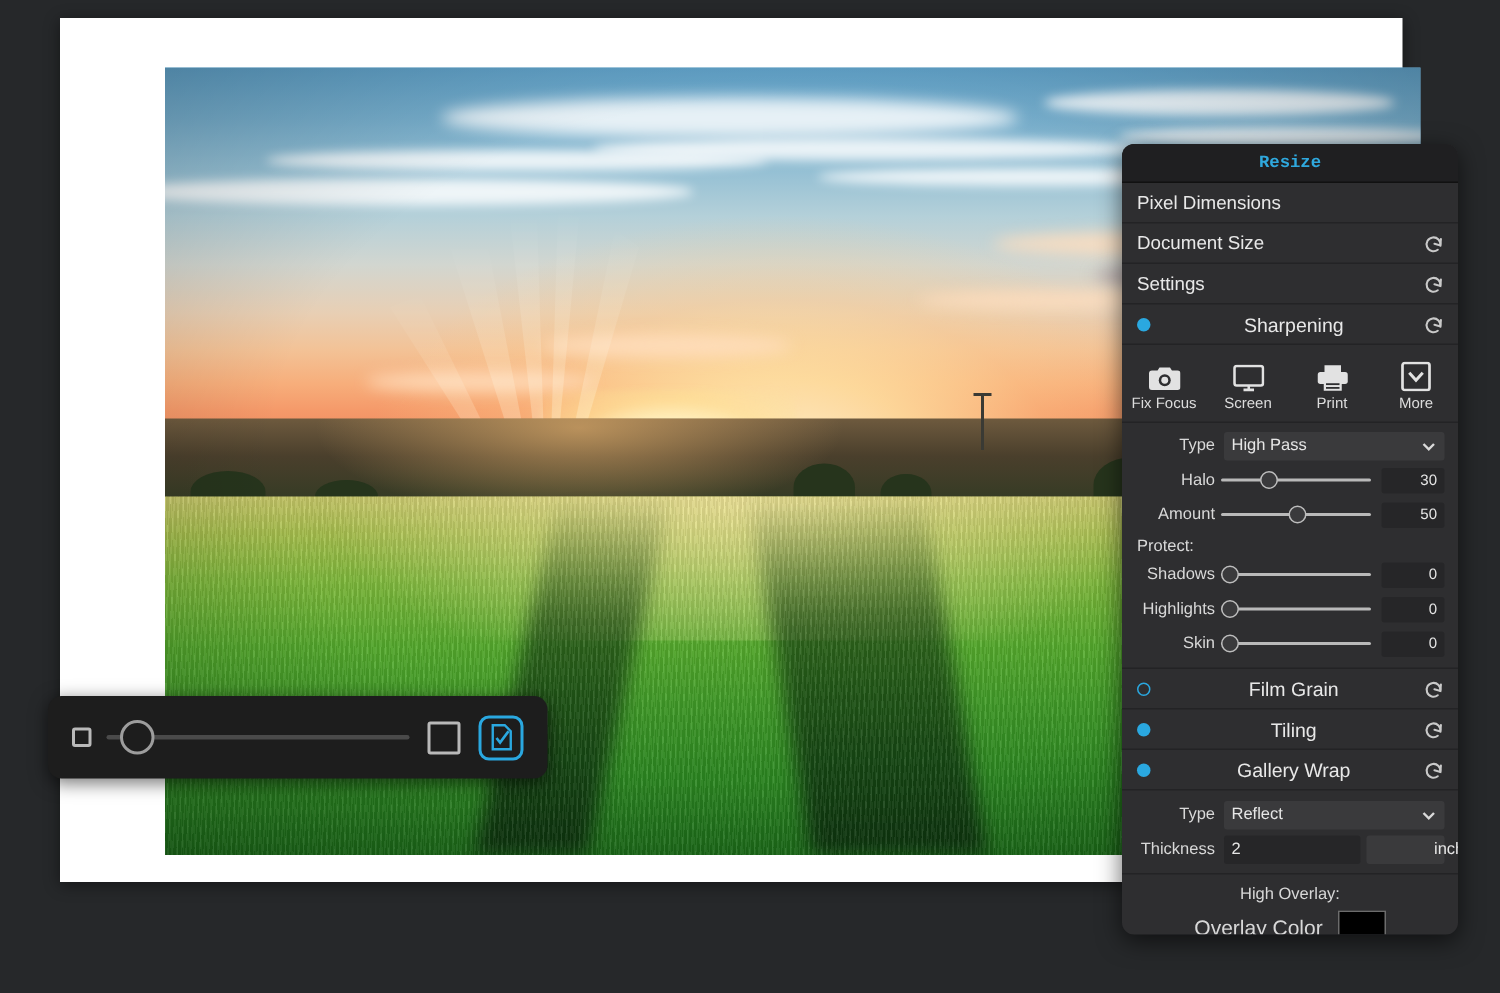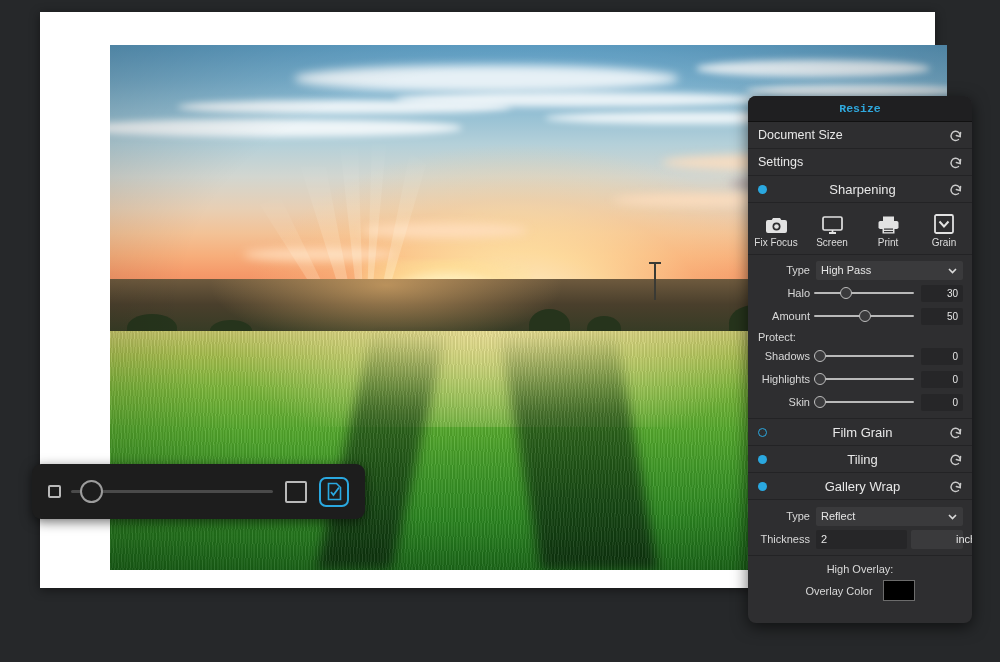--- a/index.html
+++ b/index.html
@@ -246,21 +246,21 @@
     margin: 5px 0 2px 10px;
   }
   .divider { height: 1px; background: #232325; }
   .center-lbl {
     text-align: center; font-size: 11px; color: #d8d8d8;
     margin: 7px 0 5px 0;
   }
   .swatch-row {
     display: flex; align-items: center; justify-content: center;
     gap: 10px; margin: 3px 0 6px 0;
-    font-size: 11px; color: #d8d8d8;
+    font-size: 14px; color: #d8d8d8;
   }
   .swatch {
     width: 32px; height: 21px; background: #000;
     border: 1px solid #6c6c6c;
   }
   .txtbox {
     flex: 1 1 auto; height: 19px;
     background: #262628; border-radius: 2px;
     color: #e6e6e6; font-size: 11px;
     display: flex; align-items: center;
@@ -349,20 +349,23 @@
         <path d="M5 10 l2.4 3 L13 5.5" stroke-width="1.8"></path>
       </svg>
     </div>
   </div>
 
   <div class="panel">
     <div class="panel-title">Resize</div>
 
     <div class="panel-body">
 
+      <div class="sect-head">
+        <span class="sect-label">Pixel Dimensions</span>
+      </div>
 
       <div class="sect-head">
         <span class="sect-label">Document Size</span>
         <span class="reset">
           <svg width="14" height="14" viewBox="0 0 14 14" fill="none" stroke="currentColor" stroke-width="1.4" stroke-linecap="round">
             <path d="M11.2 8.6a4.6 4.6 0 1 0-1.7 2.9"></path>
               <path d="M11.6 4.4 L11.2 8.6 L7.3 7.5"></path>
           </svg>
         </span>
       </div>
@@ -421,21 +424,21 @@
           </span>
           <span>Print</span>
         </div>
         <div class="tool">
           <span class="glyph">
             <svg width="20" height="20" viewBox="0 0 20 20" fill="none" stroke="#e2e2e2" stroke-width="1.8">
               <rect x="1" y="1" width="18" height="18" rx="1.5"></rect>
               <path d="M5.5 7.5 L10 12.5 L14.5 7.5" stroke-width="2"></path>
             </svg>
           </span>
-          <span>Grain</span>
+          <span>More</span>
         </div>
       </div>
 
       <div class="row" style="margin-top:5px;">
         <span class="lbl" style="width:52px;">Type</span>
         <span class="combo">
           <span class="cval">High Pass</span>
           <span class="chev">
             <svg width="11" height="11" viewBox="0 0 11 11" fill="none" stroke="currentColor" stroke-width="1.6">
                 <path d="M2 4 L5.5 7.5 L9 4"></path>

